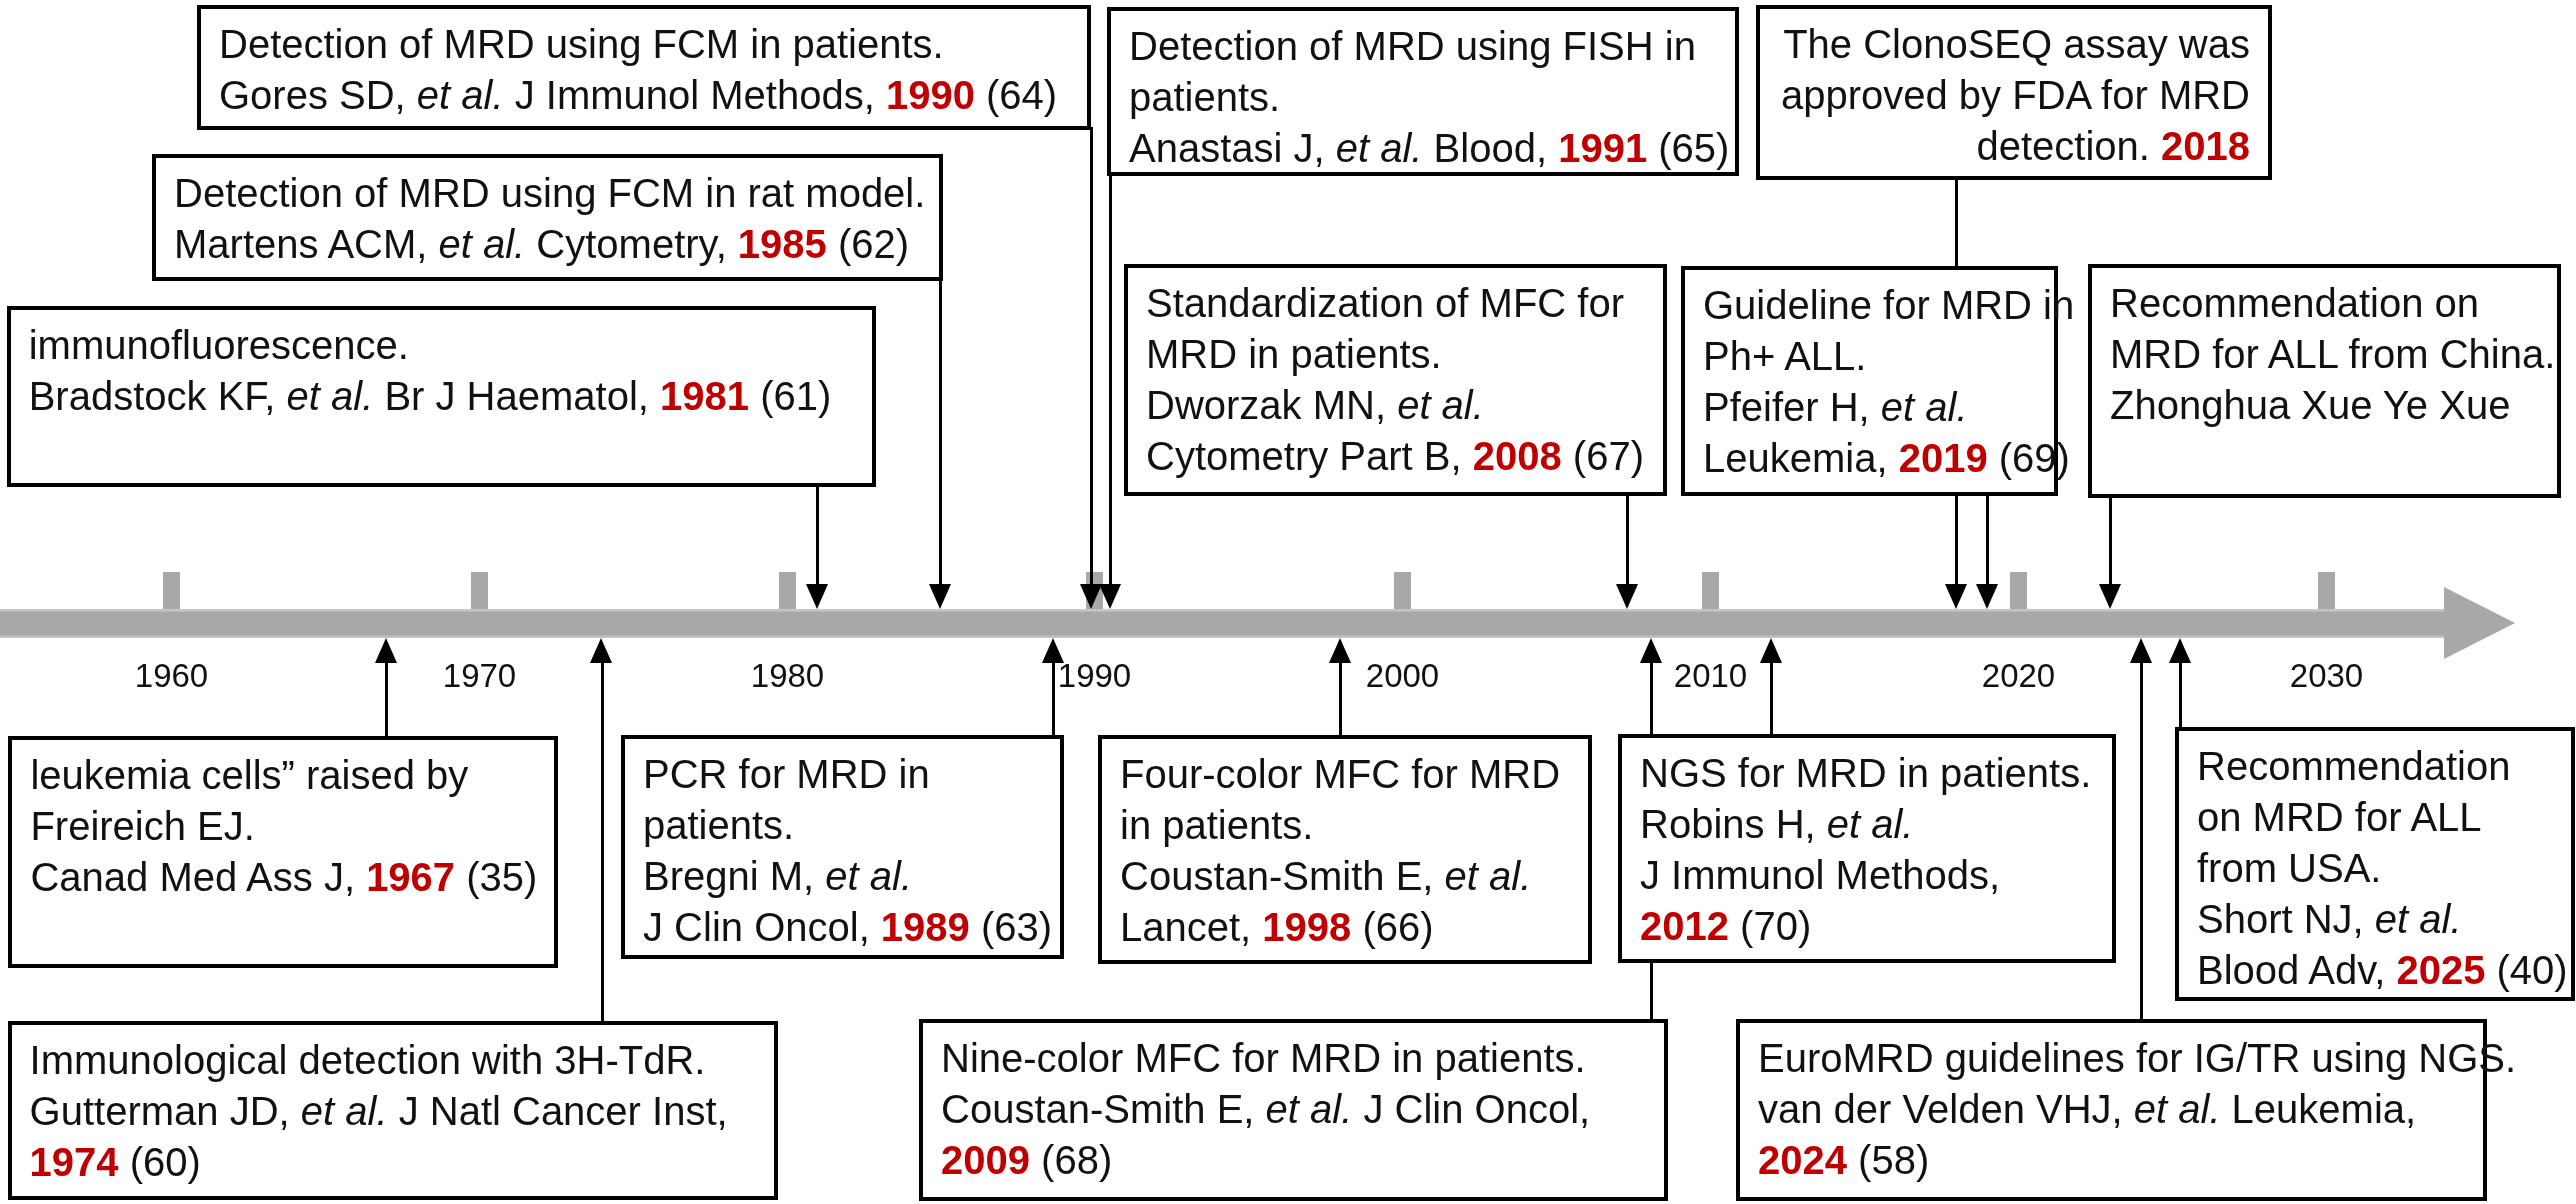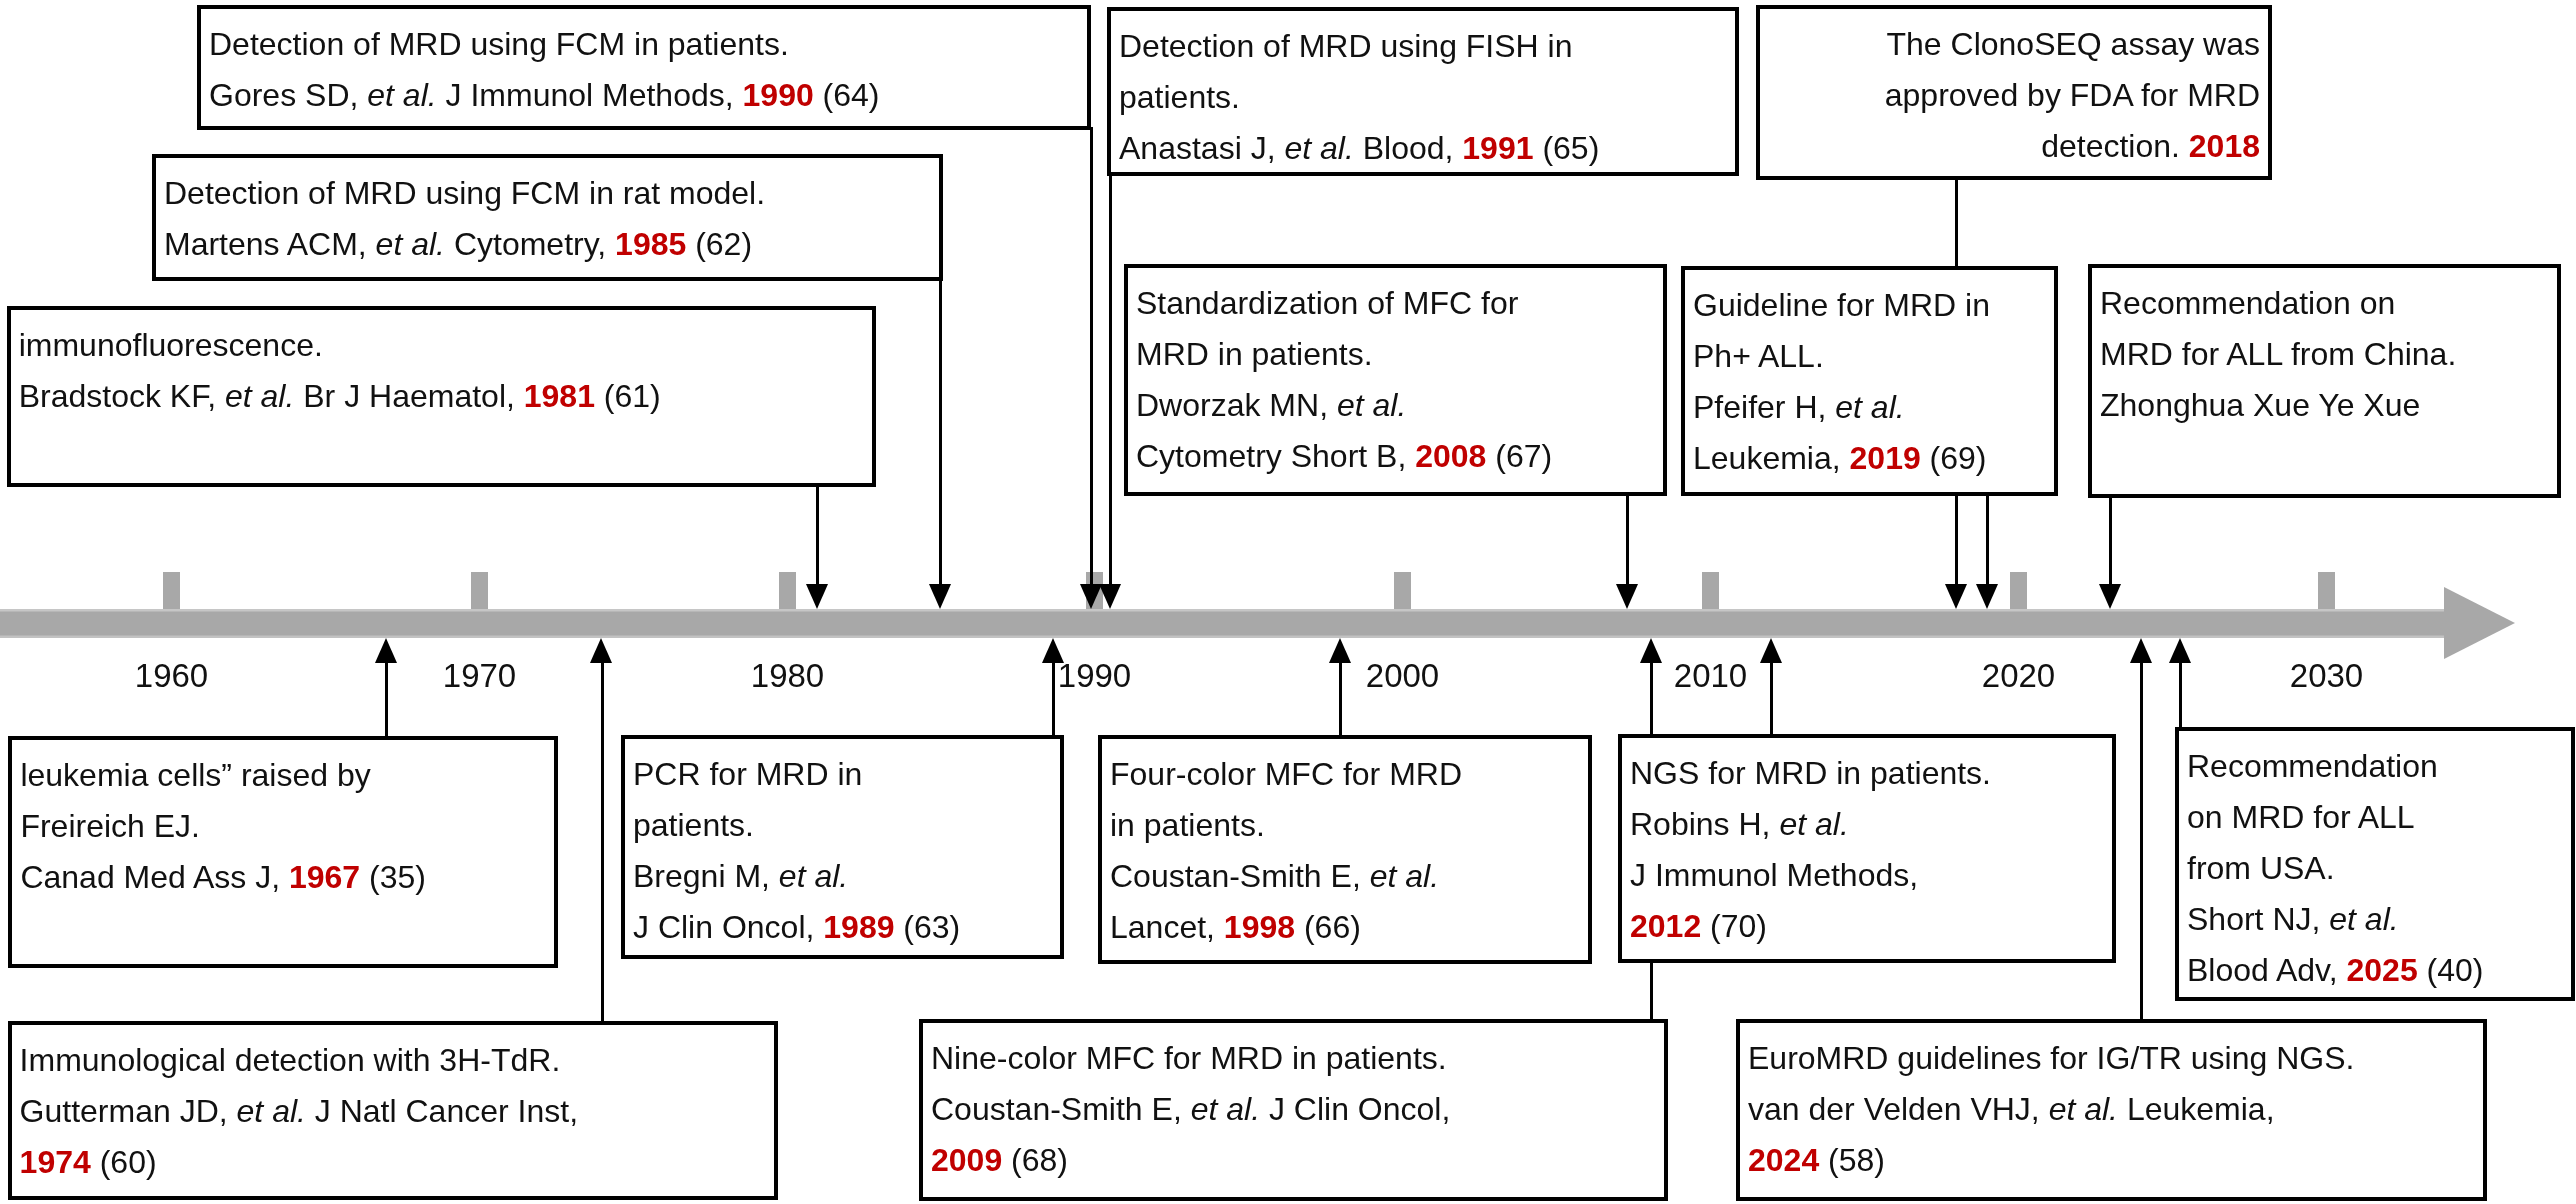--- a/index.html
+++ b/index.html
@@ -20,21 +20,21 @@
   .ylabel{
     position:absolute;top:657px;width:169px;text-align:center;
     font-size:33px;color:#111111;
   }
   .vline{position:absolute;width:3.4px;background:#000000;z-index:1;}
   .ah{position:absolute;width:0;height:0;z-index:1;}
   .ah-down{border-left:11.8px solid transparent;border-right:11.8px solid transparent;border-top:25px solid #000000;}
   .ah-up{border-left:11.8px solid transparent;border-right:11.8px solid transparent;border-bottom:25px solid #000000;}
   .box{
     position:absolute;background:#ffffff;border:4.2px solid #000000;box-sizing:border-box;
-    z-index:2;padding:10px 8px;font-size:32px;line-height:51px;color:#111111;
+    z-index:2;padding:10px 18px;font-size:40px;line-height:51px;color:#111111;
     white-space:nowrap;
   }
   .box .line{display:block;}
   .seg-n{font-style:normal;}
   .seg-i{font-style:italic;}
   .seg-r{font-weight:bold;color:#c00000;}
 </style>
 </head>
 <body>
 
@@ -132,21 +132,21 @@
       <div class="box" style="left: 1098px; top: 735px; width: 494px; height: 229px;">
         <div class="line"><span class="seg-n">Four-color MFC for MRD</span></div>
         <div class="line"><span class="seg-n">in patients.</span></div>
         <div class="line"><span class="seg-n">Coustan-Smith E, </span><span class="seg-i">et al.</span></div>
         <div class="line"><span class="seg-n">Lancet, </span><span class="seg-r">1998</span><span class="seg-n"> (66)</span></div>
       </div>
       <div class="box" style="left: 1124px; top: 264px; width: 543px; height: 232px;">
         <div class="line"><span class="seg-n">Standardization of MFC for</span></div>
         <div class="line"><span class="seg-n">MRD in patients.</span></div>
         <div class="line"><span class="seg-n">Dworzak MN, </span><span class="seg-i">et al.</span></div>
-        <div class="line"><span class="seg-n">Cytometry Short B, </span><span class="seg-r">2008</span><span class="seg-n"> (67)</span></div>
+        <div class="line"><span class="seg-n">Cytometry Part B, </span><span class="seg-r">2008</span><span class="seg-n"> (67)</span></div>
       </div>
       <div class="box" style="left: 919px; top: 1019px; width: 749px; height: 182px;">
         <div class="line"><span class="seg-n">Nine-color MFC for MRD in patients.</span></div>
         <div class="line"><span class="seg-n">Coustan-Smith E, </span><span class="seg-i">et al.</span><span class="seg-n"> J Clin Oncol,</span></div>
         <div class="line"><span class="seg-r">2009</span><span class="seg-n"> (68)</span></div>
       </div>
       <div class="box" style="left: 1618px; top: 734px; width: 498px; height: 229px;">
         <div class="line"><span class="seg-n">NGS for MRD in patients.</span></div>
         <div class="line"><span class="seg-n">Robins H, </span><span class="seg-i">et al.</span></div>
         <div class="line"><span class="seg-n">J Immunol Methods,</span></div>

